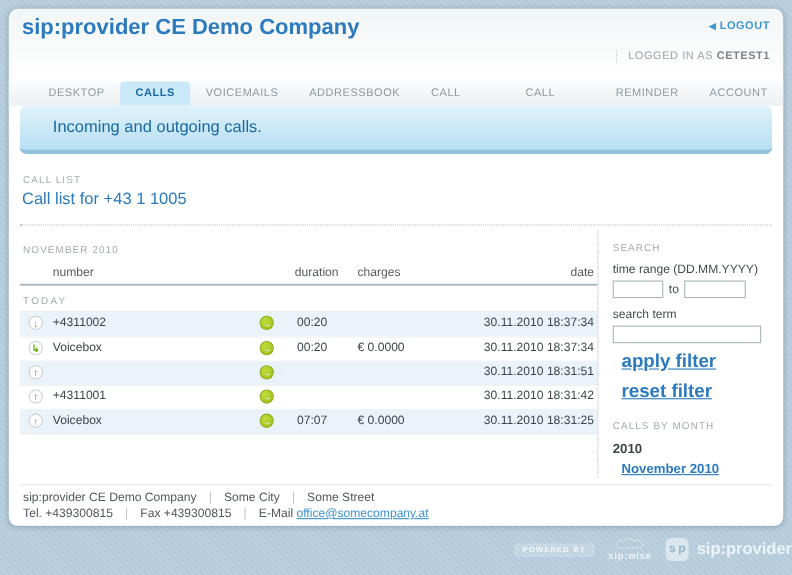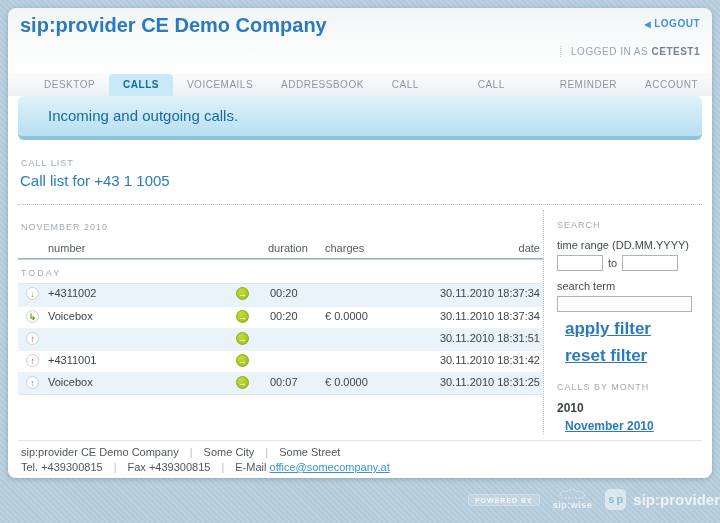--- a/index.html
+++ b/index.html
@@ -171,21 +171,21 @@
         <span class="num">+4311001</span>
         <span class="details"></span>
         <span class="dur"></span>
         <span class="chg"></span>
         <span class="dat">30.11.2010 18:31:42</span>
       </div>
       <div class="row alt">
         <span class="dir diricon outgoing"></span>
         <span class="num">Voicebox</span>
         <span class="details"></span>
-        <span class="dur">00:07</span>
+        <span class="dur">07:07</span>
         <span class="chg">€ 0.0000</span>
         <span class="dat">30.11.2010 18:31:25</span>
       </div>
     </div>
   </div>
 
   <div class="sidebar">
     <div class="seclabel">SEARCH</div>
     <div class="sb-label">time range (DD.MM.YYYY)</div>
     <div class="sb-inputs">

